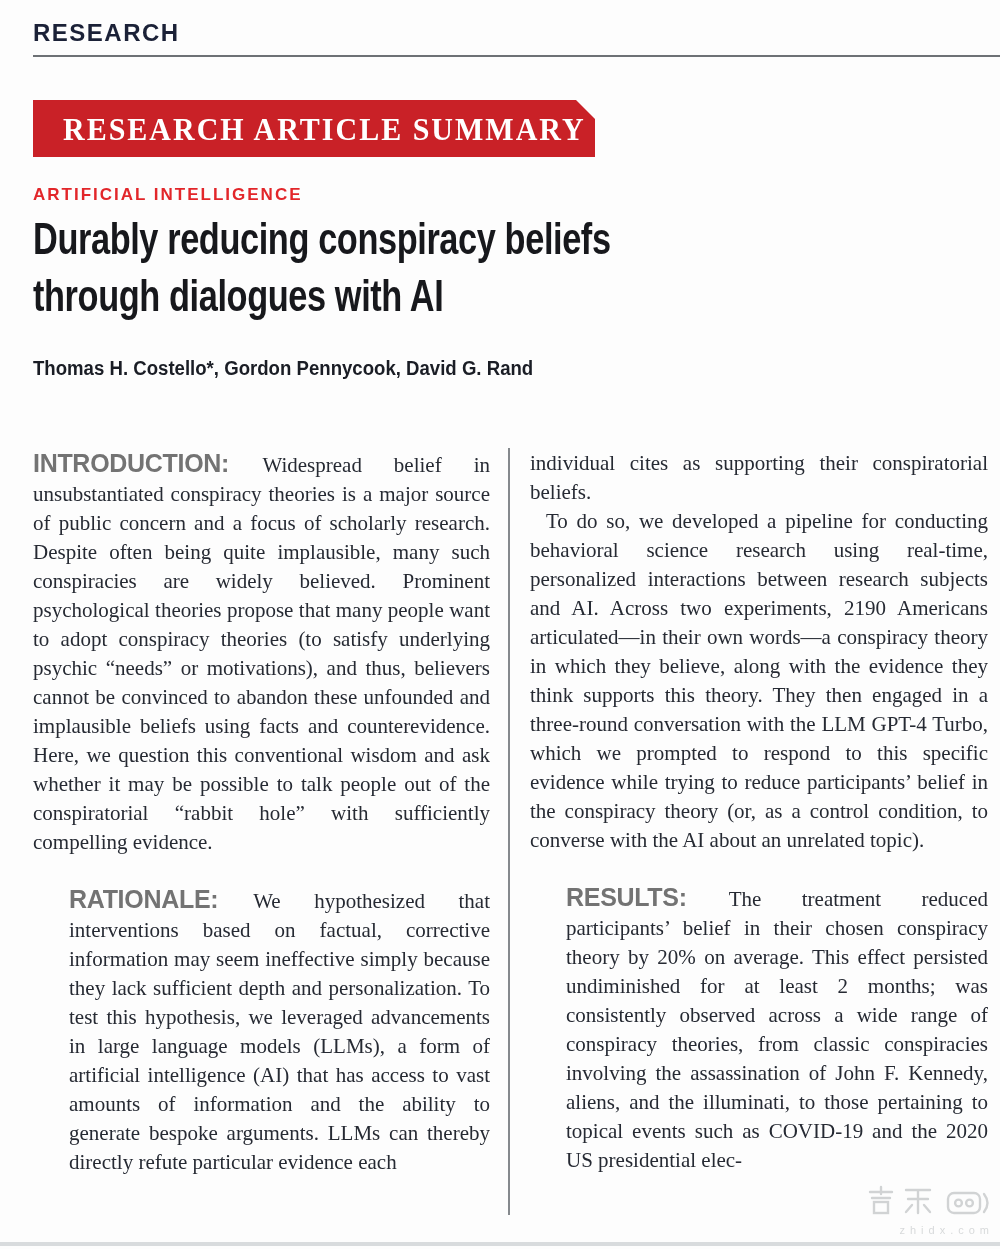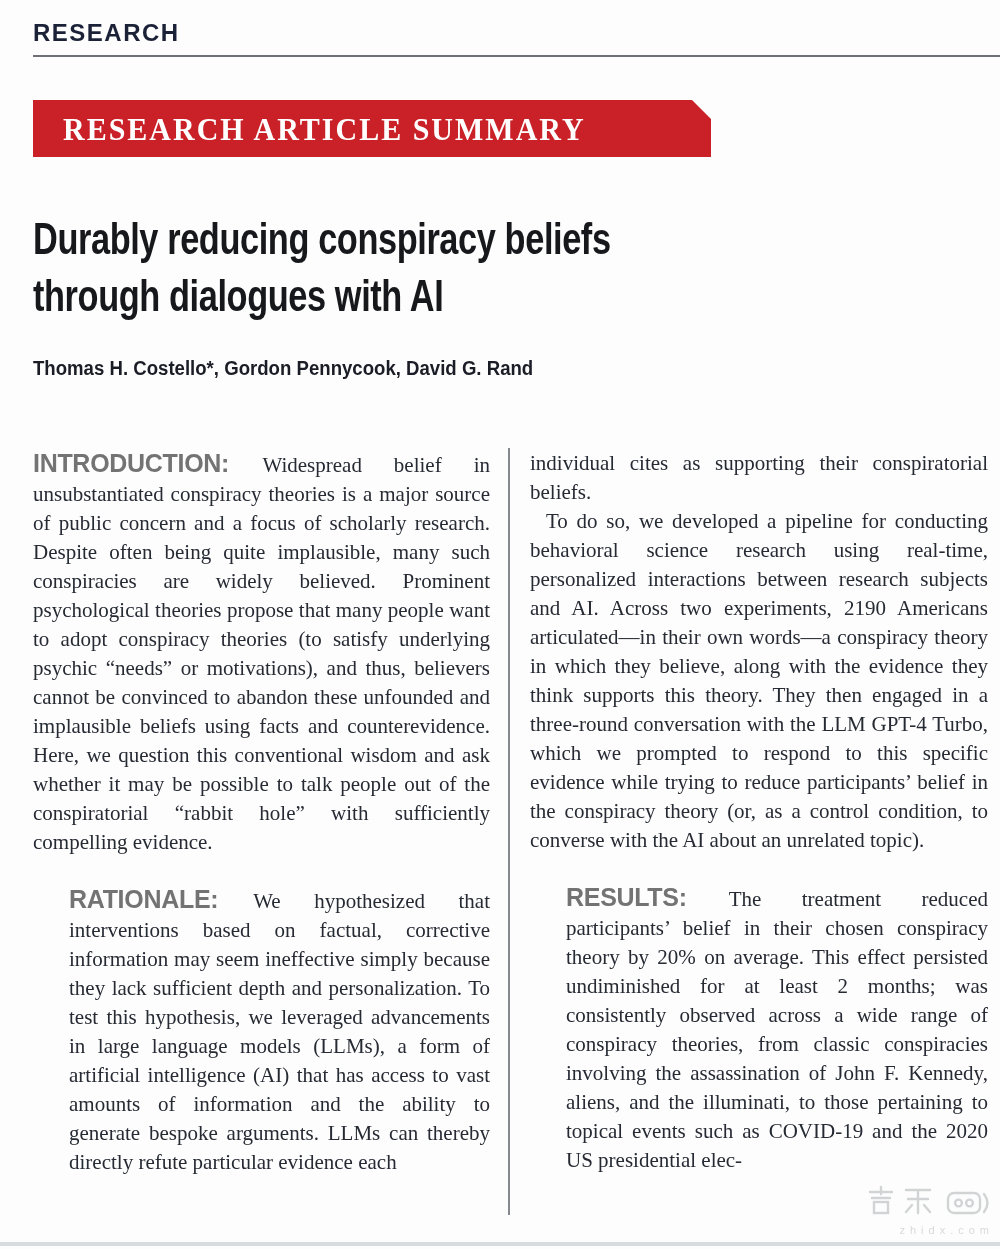--- a/index.html
+++ b/index.html
@@ -14,21 +14,21 @@
     font-family:Liberation Sans, sans-serif;
     font-weight:bold; font-size:24px; letter-spacing:1.5px;
     color:#1b2137;
   }
   .top-rule {
     position:absolute; left:33px; right:0; top:55px; height:2px;
     background:#6d7175;
   }
   
   .banner {
-    position:absolute; left:33px; top:100px; width:678px; height:57px;
+    position:absolute; left:33px; top:100px; width:562px; height:57px;
     background:#c92127;
     clip-path:polygon(0 0, calc(100% - 19px) 0, 100% 19px, 100% 100%, 0 100%);
     display:flex; align-items:center; padding-left:30px; box-sizing:border-box;
   }
   .banner-text {
     font-family:"Liberation Serif","DejaVu Serif",serif;
     font-weight:bold; font-size:30px; letter-spacing:2px;
     color:#ffffff; white-space:nowrap;
     transform:scaleY(1.08); transform-origin:left center;
   }
@@ -94,20 +94,21 @@
 
 <div class="page">
 
   <div class="top-kicker">RESEARCH</div>
   <div class="top-rule"></div>
 
   <div class="banner">
     <span class="banner-text">RESEARCH ARTICLE SUMMARY</span>
   </div>
 
+  <div class="kicker">ARTIFICIAL INTELLIGENCE</div>
 
   <h1 class="title">
     <span class="tline">Durably reducing conspiracy beliefs</span>
     <span class="tline">through dialogues with AI</span>
   </h1>
 
   <div class="authors">Thomas H. Costello*, Gordon Pennycook, David G. Rand</div>
 
   <div class="col col-left" id="col-left">
       <p class="para"><span class="plabel">INTRODUCTION: </span>Widespread belief in unsubstantiated conspiracy theories is a major source of public concern and a focus of scholarly research. Despite often being quite implausible, many such conspiracies are widely believed. Prominent psychological theories propose that many people want to adopt conspiracy theories (to satisfy underlying psychic “needs” or motivations), and thus, believers cannot be convinced to abandon these unfounded and implausible beliefs using facts and counterevidence. Here, we question this conventional wisdom and ask whether it may be possible to talk people out of the conspiratorial “rabbit hole” with sufficiently compelling evidence.</p>

